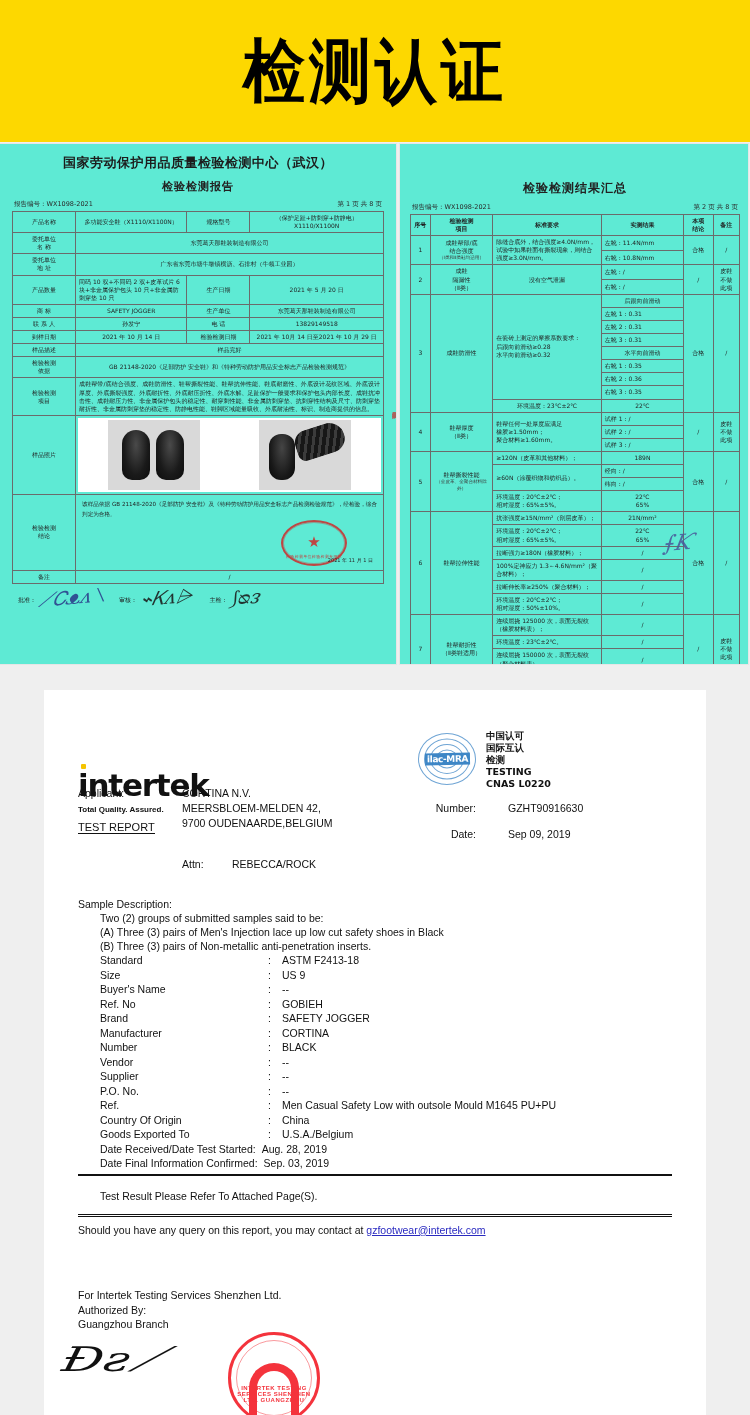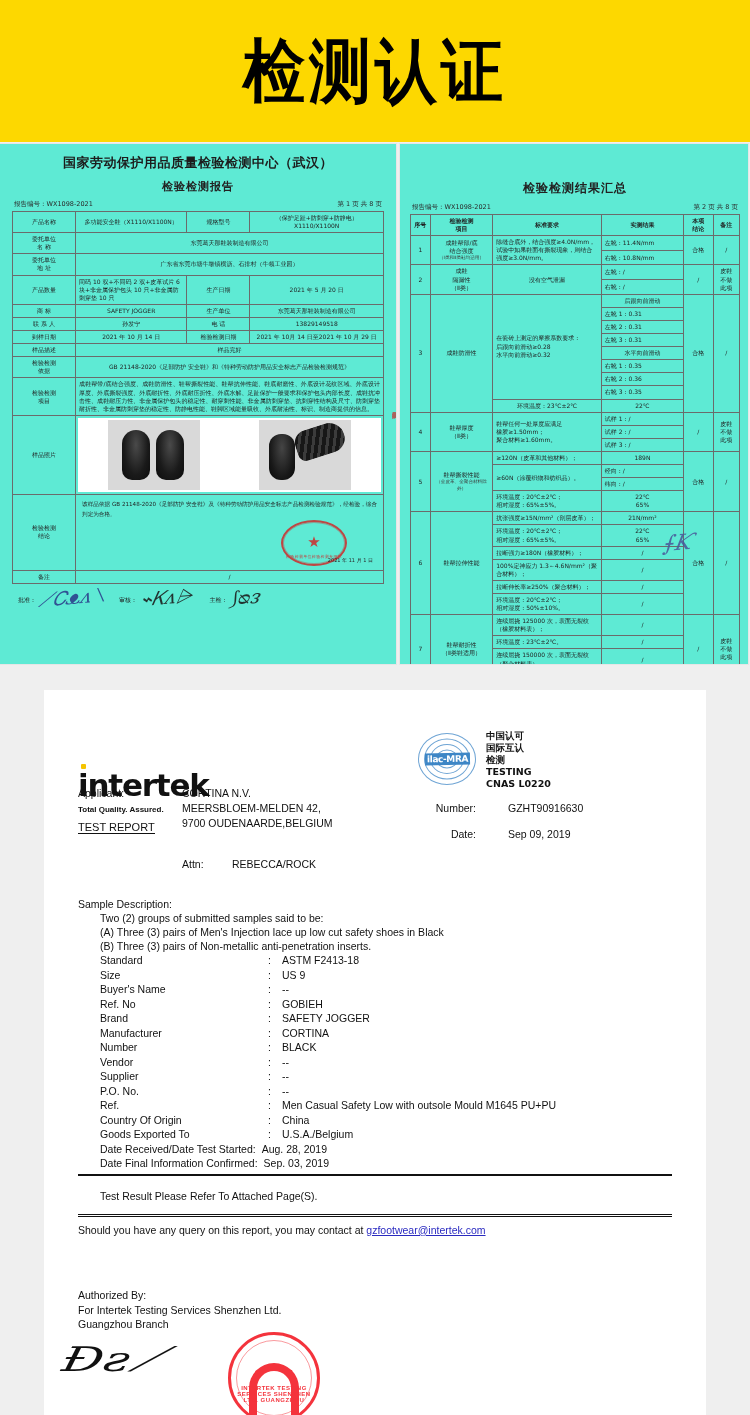--- a/index.html
+++ b/index.html
@@ -711,22 +711,22 @@
 
       <div class="attached">Test Result Please Refer To Attached Page(S).</div>
 
       <div class="rule-thick"></div>
 
       <div class="query">
         <span>Should you have any query on this report, you may contact at </span><a href="#">gzfootwear@intertek.com</a>
       </div>
 
       <div class="auth">
+        <div>For Intertek Testing Services Shenzhen Ltd.</div>
         <div>Authorized By:</div>
-        <div>For Intertek Testing Services Shenzhen Ltd.</div>
         <div>Guangzhou Branch</div>
       </div>
 
       <div class="auth-sign-area">
         <div class="auth-sig">Ɖꙅ⟋</div>
         <div class="red-seal">
           <div class="ring-txt"></div>
           <div class="inner-arc"></div>
           <div class="ctext">INTERTEK TESTING SERVICES SHENZHEN LTD. GUANGZHOU</div>
         </div>

